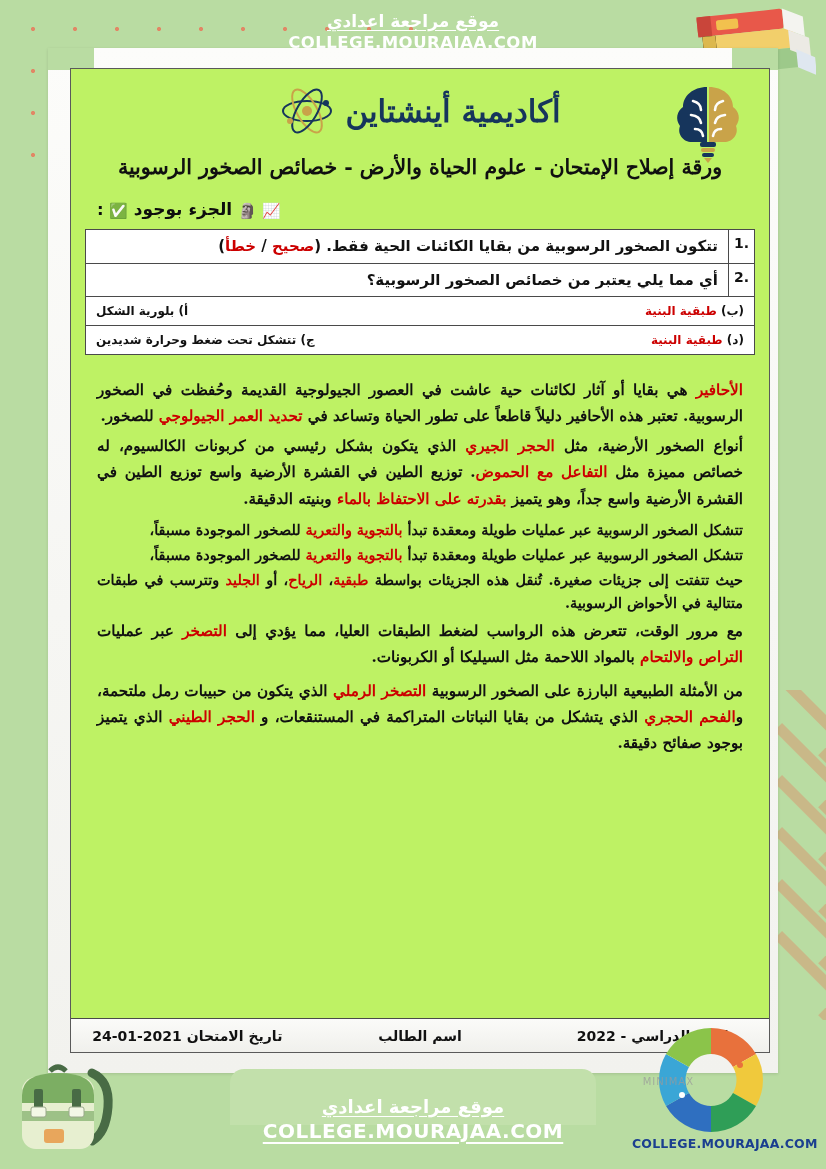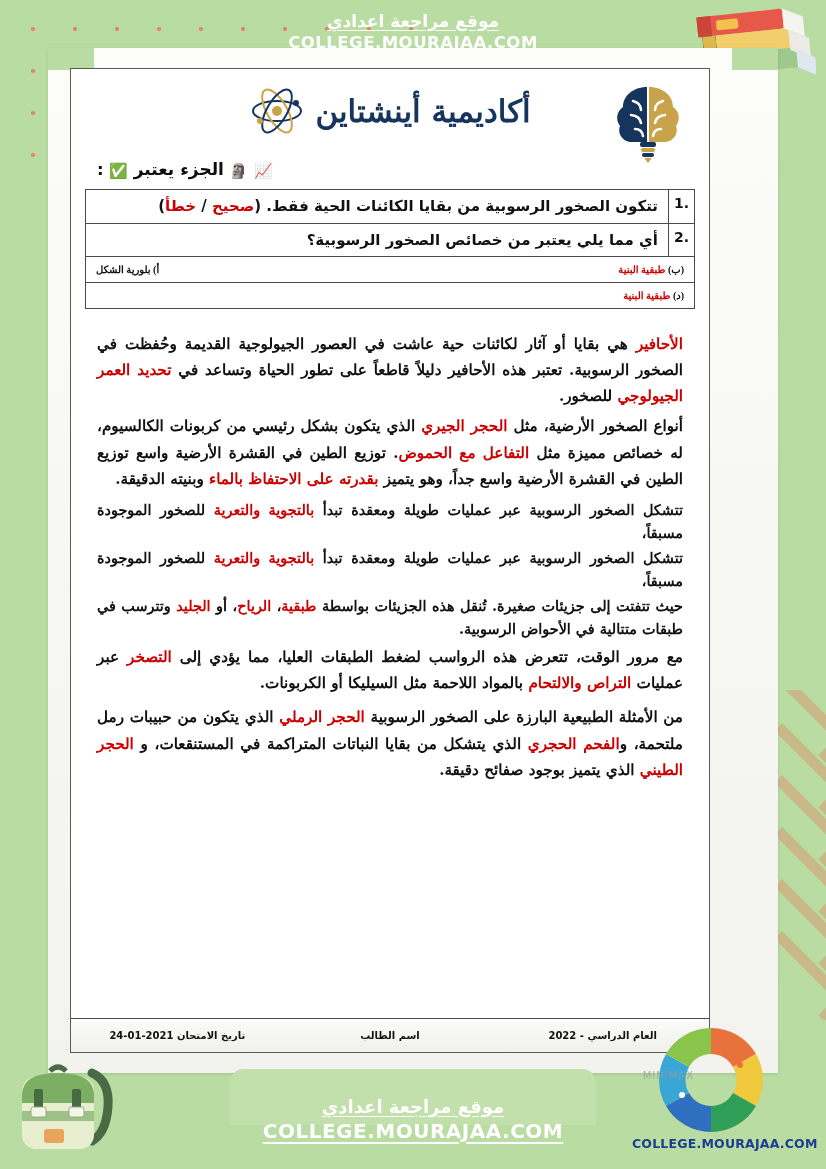--- a/index.html
+++ b/index.html
@@ -49,22 +49,22 @@
     background: linear-gradient(180deg,#fcfcfa 0%, #f6f6f3 55%, #f2f2ee 100%);
     box-shadow: 0 1px 3px rgba(0,0,0,.12);
   }
   .sheet-notch-l, .sheet-notch-r {
     position: absolute; top: 0; width: 46px; height: 22px; background: #b9dca2;
   }
   .sheet-notch-l { left: 0; }
   .sheet-notch-r { right: 0; }
 
   .sheet {
-    position: absolute; left: 70px; top: 68px; width: 640px; height: 985px;
-    background: #ffffff; border: 1.6px solid #5a5a5a;
+    position: absolute; left: 70px; top: 68px; width: 700px; height: 985px;
+    background: #bef264; border: 1.6px solid #5a5a5a;
   }
 
   
   .doc-head { padding: 14px 20px 4px; text-align: center; position: relative; }
   .head-row { display: flex; align-items: center; justify-content: center; gap: 10px; }
   .brand-title {
     font-family: "DejaVu Serif", "Liberation Serif", serif;
     font-size: 31px; color: #16355c; font-weight: bold; letter-spacing: 0px;
   }
   .atom-ico { width: 56px; height: 56px; flex: 0 0 auto; }
@@ -89,39 +89,39 @@
   .qrow { display: flex; border-bottom: 1.5px solid #4a4a4a; }
   .qrow:last-child { border-bottom: none; }
   .qnum {
     width: 26px; flex: 0 0 26px; border-left: 1.5px solid #4a4a4a;
     font-size: 14px; font-weight: bold; text-align: center; padding: 5px 0;
     direction: ltr; color: #111;
   }
   .qbody { flex: 1; padding: 5px 10px; font-size: 15px; color: #111; font-weight: bold; line-height: 1.5; }
   .qbody.right { text-align: right; }
   .opt-grid { display: flex; justify-content: space-between; gap: 8px; }
-  .opt { font-size: 10px; color: #111; font-weight: bold; white-space: nowrap; font-family: Liberation Serif, serif; }
+  .opt { font-size: 12px; color: #111; font-weight: bold; white-space: nowrap; }
   .red { color: #cc0000; }
 
   
   .body-block { padding: 10px 26px 0; text-align: justify; direction: rtl; }
   .body-block p {
     font-size: 15.2px; line-height: 1.72; color: #111; font-weight: bold;
     font-family: "DejaVu Serif", "Liberation Serif", serif;
     margin-bottom: 2px;
   }
   .p2 { font-size: 14.4px !important; line-height: 1.6 !important; }
 
   
   .sheet-foot {
     position: absolute; left: 0; bottom: 0; width: 100%; height: 34px;
     border-top: 1.5px solid #4a4a4a; display: flex; align-items: center;
     background: linear-gradient(180deg,#fbfbf9,#f0f0ec);
   }
-  .foot-cell { flex: 1; text-align: center; font-size: 10px; color: #111; font-weight: bold; }
+  .foot-cell { flex: 1; text-align: center; font-size: 14px; color: #111; font-weight: bold; }
 
   
   .bot-band {
     position: absolute; left: 0; bottom: 0; width: 826px; height: 100px;
     display: flex; flex-direction: column; align-items: center; justify-content: center;
     gap: 2px;
   }
   .bot-plate {
     position: absolute; left: 230px; bottom: 44px; width: 366px; height: 56px;
     background: #c2e0ab; border-radius: 14px 14px 0 0;
@@ -133,21 +133,21 @@
   
   .books { position: absolute; right: 10px; top: 4px; width: 130px; height: 92px; }
   .backpack { position: absolute; left: 6px; bottom: 8px; width: 116px; height: 112px; }
   .donut { position: absolute; right: 56px; bottom: 30px; width: 118px; height: 118px; }
   .donut-cap {
     position: absolute; right: 38px; bottom: 18px; width: 156px;
     text-align: center; font-size: 12.5px; font-weight: bold; color: #1b3f8f;
     direction: ltr; letter-spacing: .2px;
   }
   .watermark {
-    position: absolute; right: 132px; bottom: 88px; font-size: 10px;
+    position: absolute; right: 132px; bottom: 82px; font-size: 10px;
     color: #9a9a9a; direction: ltr; letter-spacing: 1px; opacity: .75;
   }
 </style>
 </head>
 <body>
 
 <div class="page-bg"></div>
 <div class="dot-grid"></div>
 
 <div class="chev-wrap">
@@ -206,26 +206,27 @@
           <ellipse cx="28" cy="28" rx="24" ry="10"></ellipse>
           <ellipse cx="28" cy="28" rx="24" ry="10" transform="rotate(60 28 28)" stroke="#c9a349"></ellipse>
           <ellipse cx="28" cy="28" rx="24" ry="10" transform="rotate(120 28 28)"></ellipse>
         </g>
         <circle cx="28" cy="28" r="5" fill="#c9a349"></circle>
         <circle cx="47" cy="20" r="3" fill="#16355c"></circle>
         <circle cx="11" cy="38" r="3" fill="#c9a349"></circle>
       </svg>
     </div>
 
+    <div class="doc-subtitle">ورقة إصلاح الإمتحان - علوم الحياة والأرض - خصائص الصخور الرسوبية</div>
   </div>
 
   <div class="sec-head">
     <span class="ic">📈</span>
     <span class="ic">🗿</span>
-    <span class="lbl">الجزء يعتبر</span>
+    <span class="lbl">الجزء بوجود</span>
     <span class="ic">✅</span>
     <span>:</span>
   </div>
 
   <div class="qtable">
     <div class="qrow">
       <div class="qnum">1.</div>
       <div class="qbody right">
         <span>تتكون الصخور الرسوبية من بقايا الكائنات الحية فقط. (</span><span class="red">صحيح</span><span> / </span><span class="red">خطأ</span><span>)</span>
       </div>
@@ -242,20 +243,21 @@
           <div class="opt"><span>(ب) </span><span class="red">طبقية البنية</span></div>
           <div class="opt">أ) بلورية الشكل</div>
         </div>
       </div>
     </div>
 
     <div class="qrow">
       <div class="qbody">
         <div class="opt-grid">
           <div class="opt"><span>(د) </span><span class="red">طبقية البنية</span></div>
+          <div class="opt">ج) تتشكل تحت ضغط وحرارة شديدين</div>
         </div>
       </div>
     </div>
   </div>
 
 
   <div class="body-block" style="padding-top:22px">
     <p>
       <span class="red">الأحافير</span><span> هي بقايا أو آثار لكائنات حية عاشت في العصور الجيولوجية القديمة وحُفظت في الصخور الرسوبية. تعتبر هذه الأحافير دليلاً قاطعاً على تطور الحياة وتساعد في </span><span class="red">تحديد العمر الجيولوجي</span><span> للصخور.</span>
     </p>
@@ -272,21 +274,21 @@
     <p class="p2">
       <span>تتشكل الصخور الرسوبية عبر عمليات طويلة ومعقدة تبدأ </span><span class="red">بالتجوية والتعرية</span><span> للصخور الموجودة مسبقاً،</span>
     </p>
     <p class="p2">
       <span>حيث تتفتت إلى جزيئات صغيرة. تُنقل هذه الجزيئات بواسطة </span><span class="red">طبقية</span><span>، </span><span class="red">الرياح</span><span>، أو </span><span class="red">الجليد</span><span> وتترسب في طبقات متتالية في الأحواض الرسوبية.</span>
     </p>
     <p style="margin-top:4px">
       <span>مع مرور الوقت، تتعرض هذه الرواسب لضغط الطبقات العليا، مما يؤدي إلى </span><span class="red">التصخر</span><span> عبر عمليات </span><span class="red">التراص والالتحام</span><span> بالمواد اللاحمة مثل السيليكا أو الكربونات.</span>
     </p>
     <p style="margin-top:8px">
-      <span>من الأمثلة الطبيعية البارزة على الصخور الرسوبية </span><span class="red">الحجر الرملي</span><span> الذي يتكون من حبيبات رمل ملتحمة، و</span><span class="red">الفحم الحجري</span><span> الذي يتشكل من بقايا النباتات المتراكمة في المستنقعات، و </span><span class="red">الحجر الطيني</span><span> الذي يتميز بوجود صفائح دقيقة.</span>
+      <span>من الأمثلة الطبيعية البارزة على الصخور الرسوبية </span><span class="red">التصخر الرملي</span><span> الذي يتكون من حبيبات رمل ملتحمة، و</span><span class="red">الفحم الحجري</span><span> الذي يتشكل من بقايا النباتات المتراكمة في المستنقعات، و </span><span class="red">الحجر الطيني</span><span> الذي يتميز بوجود صفائح دقيقة.</span>
     </p>
   </div>
 
   <div class="sheet-foot">
     <div class="foot-cell">العام الدراسي - 2022</div>
     <div class="foot-cell">اسم الطالب</div>
     <div class="foot-cell">
       <span>تاريخ الامتحان</span>
       <span class="ltr">2021-01-24</span>
     </div>

